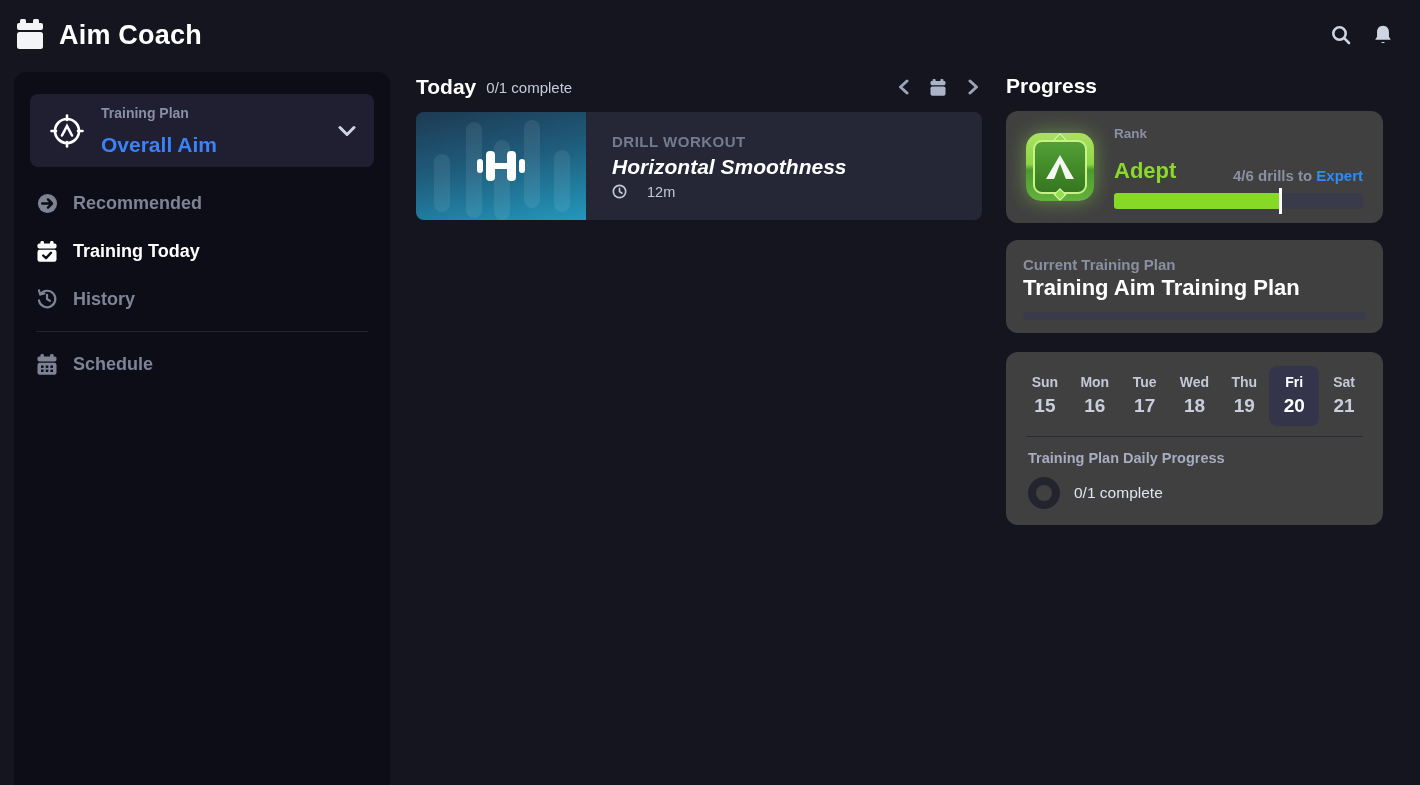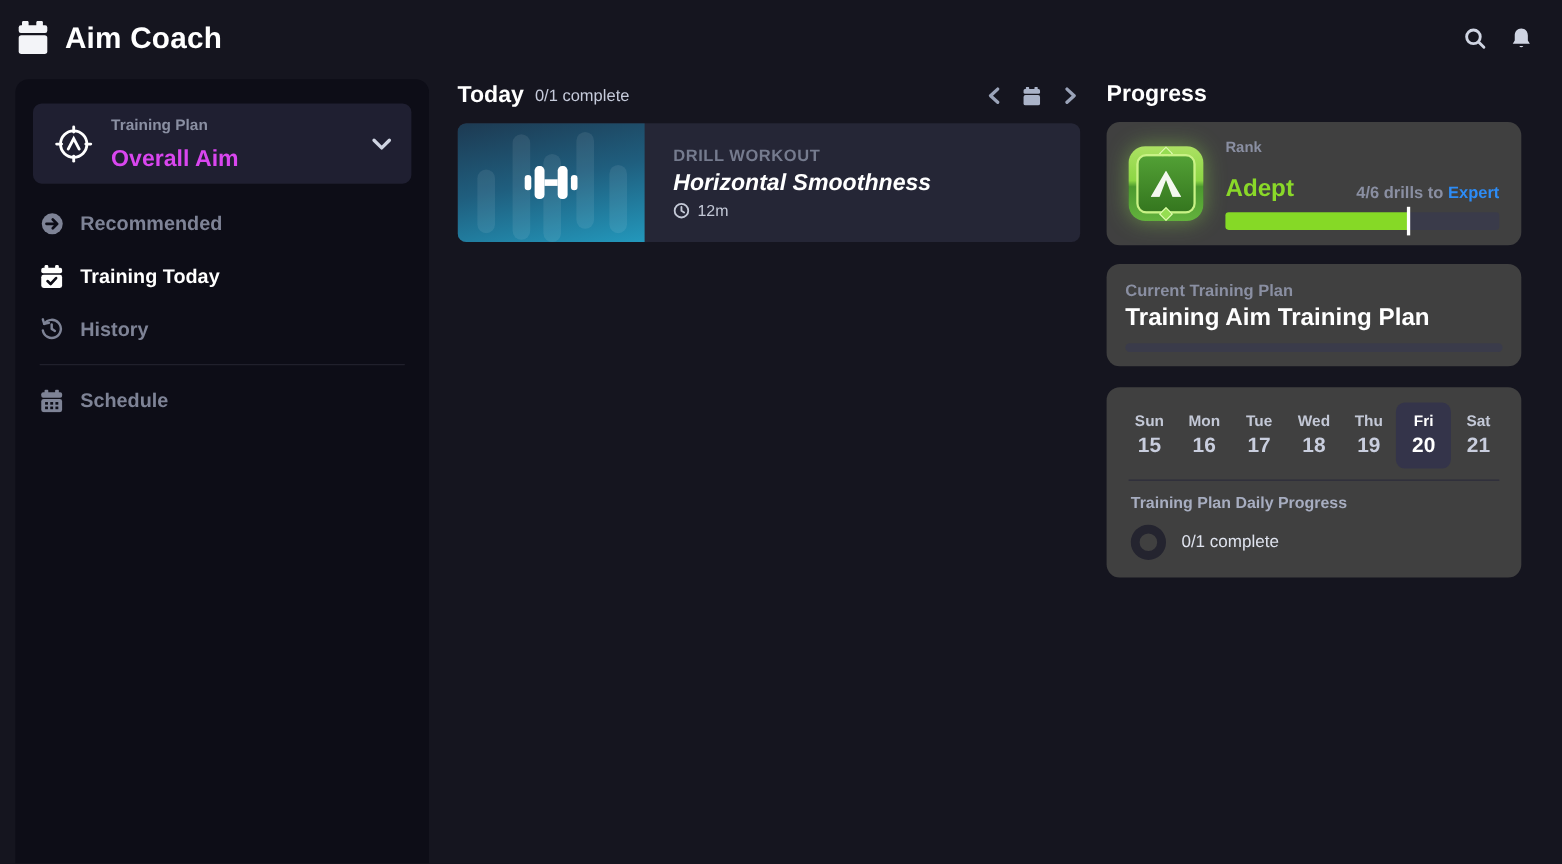--- a/index.html
+++ b/index.html
@@ -19,21 +19,21 @@
   .app-title { font-size:27px; font-weight:800; letter-spacing:.2px; }
   .topbar-icons { margin-left:auto; display:flex; align-items:center; gap:16px; color:#cfd4e2; }
   .icon-btn { width:26px; height:26px; display:flex; align-items:center; justify-content:center; cursor:pointer; }
 
   
   .sidebar { position:absolute; left:14px; top:72px; width:376px; height:713px; background:#0d0d17; border-radius:12px 12px 0 0; }
   .goal-card { margin:22px 16px 0 16px; height:73px; background:#1f1f31; border-radius:8px; display:flex; align-items:center; padding:0 18px; gap:15px; cursor:pointer; }
   .goal-icon { flex:0 0 38px; height:38px; }
   .goal-texts { flex:1; min-width:0; }
   .goal-label { font-size:14px; font-weight:700; color:#8a8fa2; }
-  .goal-value { font-size:21px; font-weight:800; color:#d946ef; margin-top:12px; }
+  .goal-value { font-size:21px; font-weight:800; color:#3b82f6; margin-top:12px; }
   .goal-chevron { color:#cfd4e2; flex:0 0 auto; }
 
   .nav { margin-top:12px; padding:0 22px; }
   .nav-item { height:48px; display:flex; align-items:center; gap:15px; font-size:18px; font-weight:800; color:#7e8396; cursor:pointer; }
   .nav-item.active { color:#ffffff; }
   .nav-icon { width:22px; height:22px; display:flex; align-items:center; justify-content:center; }
   .nav-divider { height:1px; background:#23232f; margin:8px 0; }
 
   
   .main-col { position:absolute; left:416px; top:74px; width:566px; }
@@ -48,21 +48,21 @@
   .eq-bar { position:absolute; width:16px; border-radius:8px; background:rgba(255,255,255,0.08); }
   .eq1 { left:18px; top:42px; height:58px; }
   .eq2 { left:50px; top:10px; height:96px; }
   .eq3 { left:78px; top:28px; height:80px; }
   .eq4 { left:108px; top:8px; height:88px; }
   .eq5 { left:138px; top:38px; height:62px; }
   .drill-thumb svg { position:absolute; left:50%; top:50%; transform:translate(-50%,-50%); }
   .drill-content { flex:1; display:flex; flex-direction:column; justify-content:center; padding:0 26px; gap:5px; }
   .drill-kicker { font-size:15px; font-weight:800; letter-spacing:.5px; color:#757b8e; }
   .drill-title { font-size:21px; font-weight:800; font-style:italic; color:#fff; }
-  .drill-time { display:flex; align-items:center; gap:7px; font-size:14.5px; color:#c3c8d6; }
+  .drill-time { display:flex; align-items:center; gap:20px; font-size:14.5px; color:#c3c8d6; }
 
   
   .right-col { position:absolute; left:1006px; top:74px; width:377px; }
   .card { background:#404040; border-radius:12px; }
 
   .rank-card { margin-top:13px; height:112px; display:flex; align-items:center; padding:0 20px; gap:20px; }
   .rank-badge { position:relative; flex:0 0 68px; height:68px; border-radius:15px;
     background:linear-gradient(180deg,#ace163 0%,#8cd644 46%,#4c9a2e 54%,#63b23d 100%);
     box-shadow:0 0 20px rgba(150,230,80,.45);
     display:flex; align-items:center; justify-content:center; }

